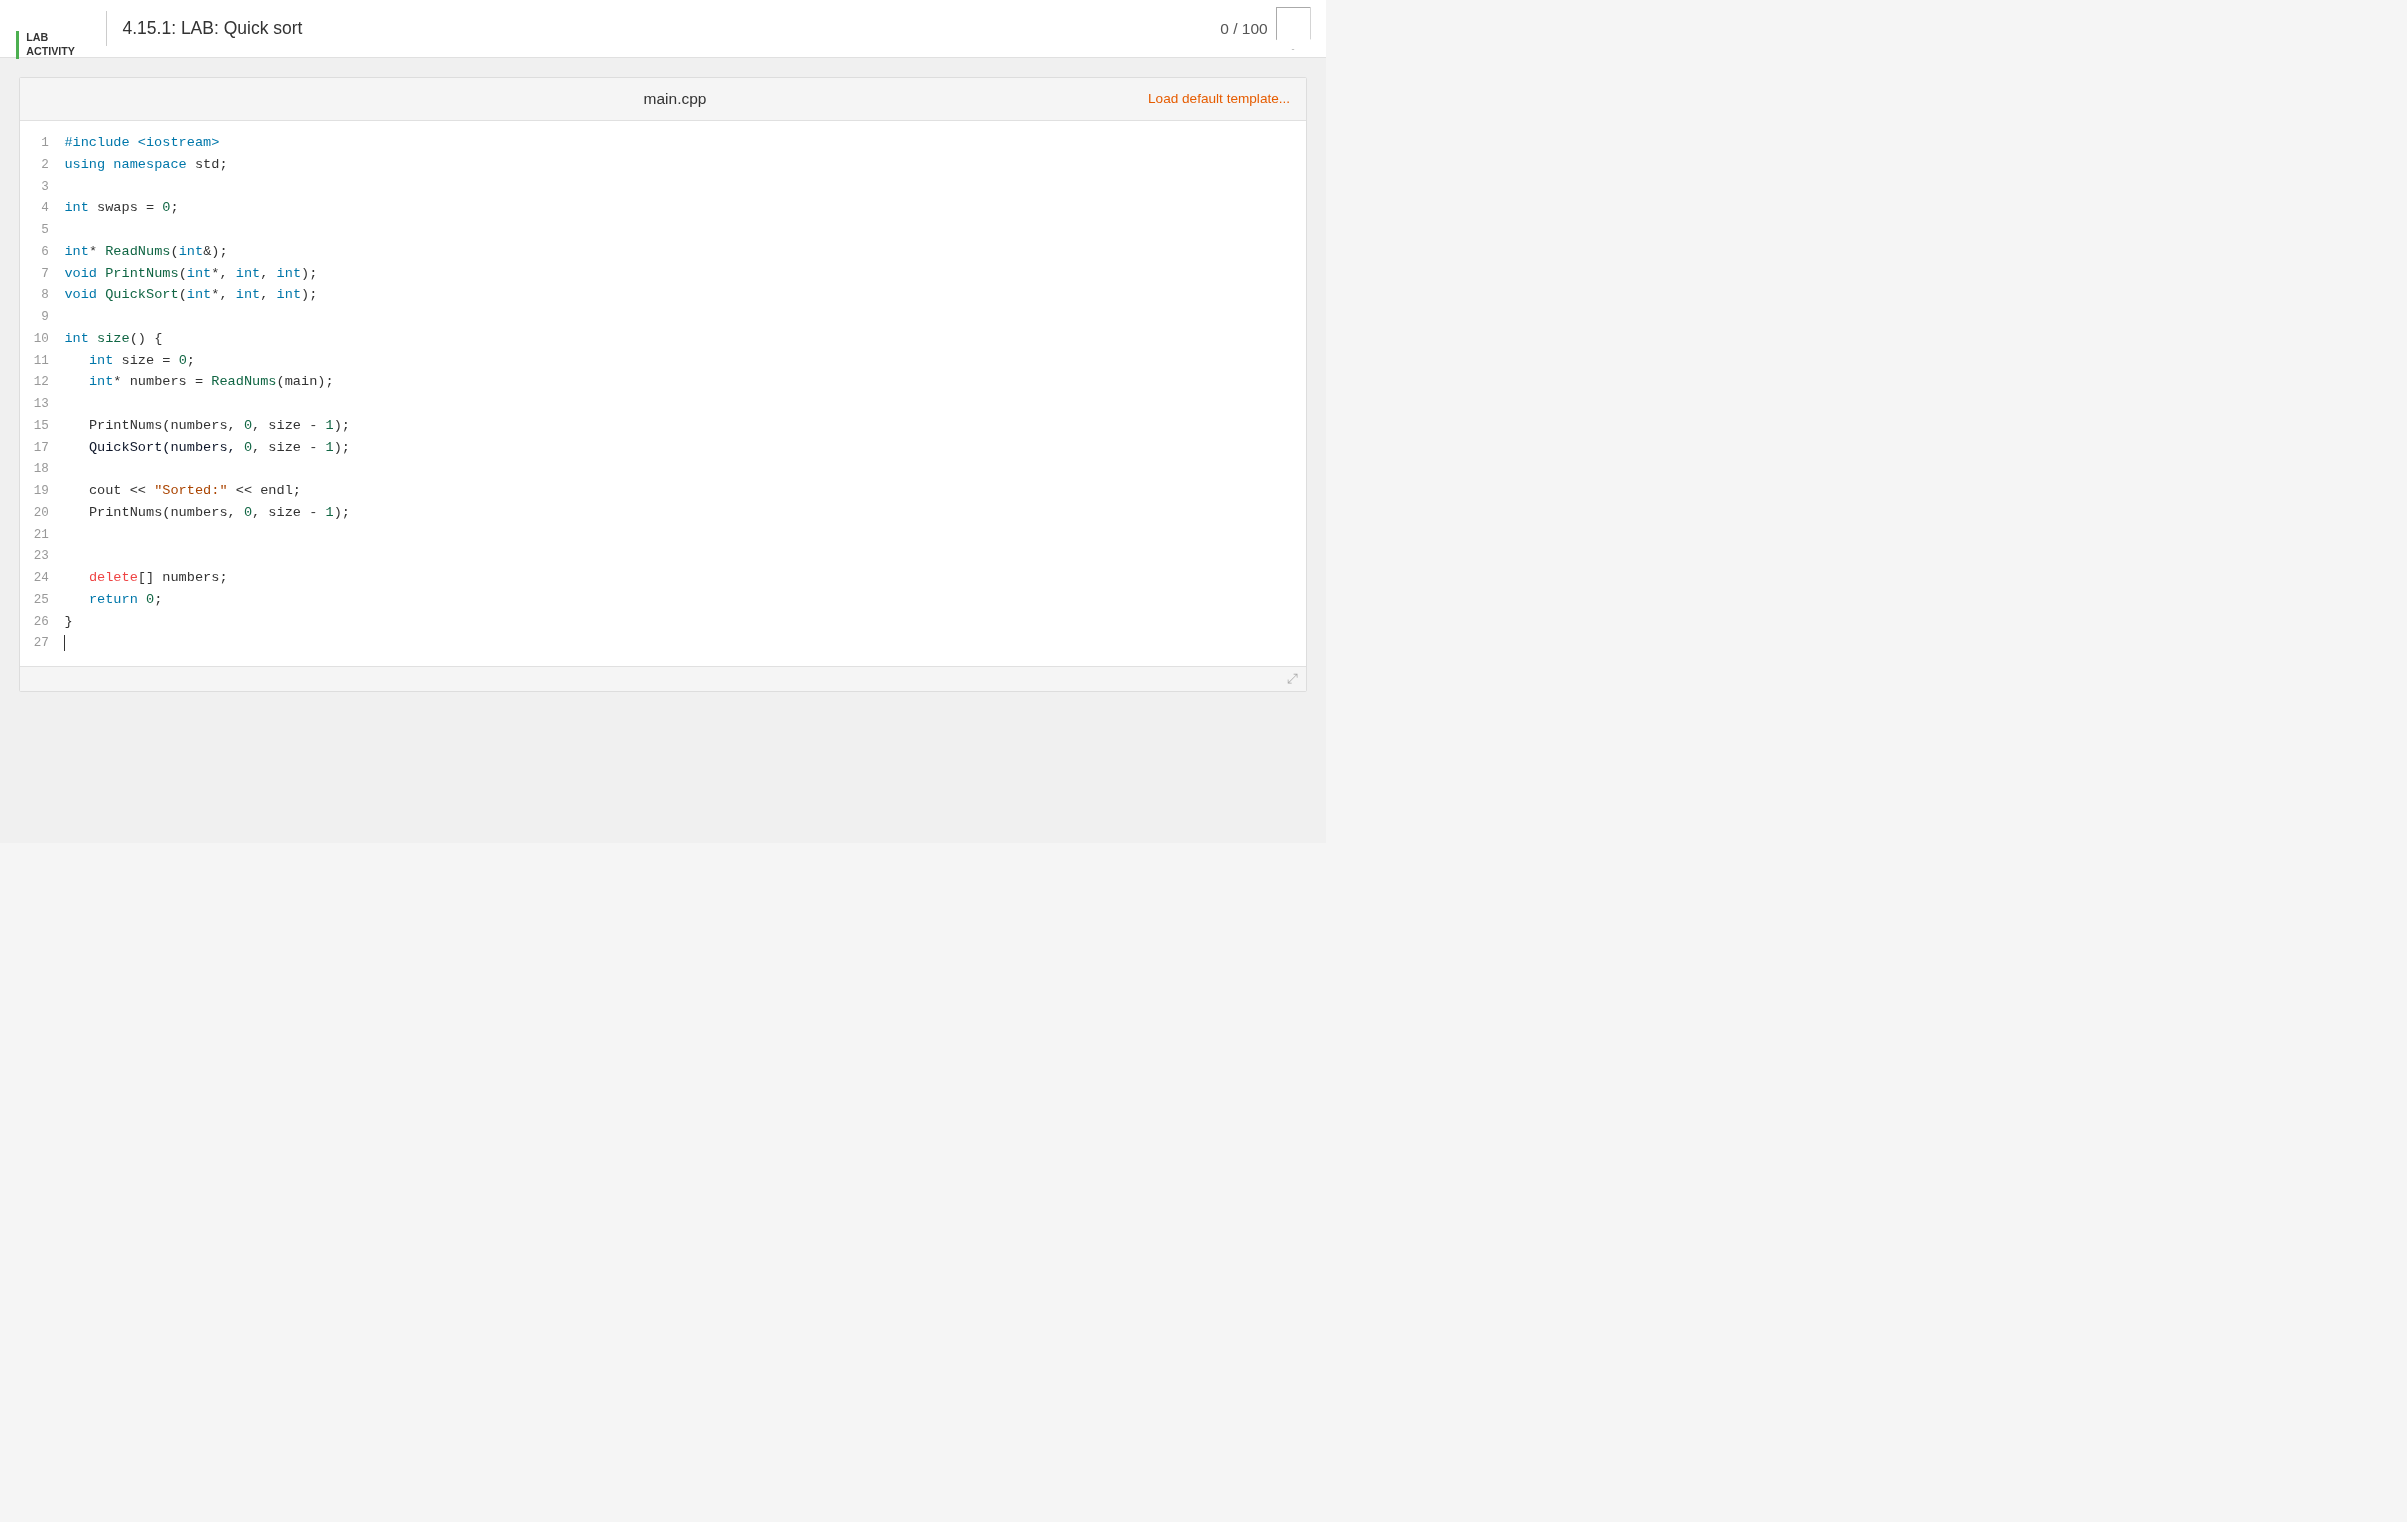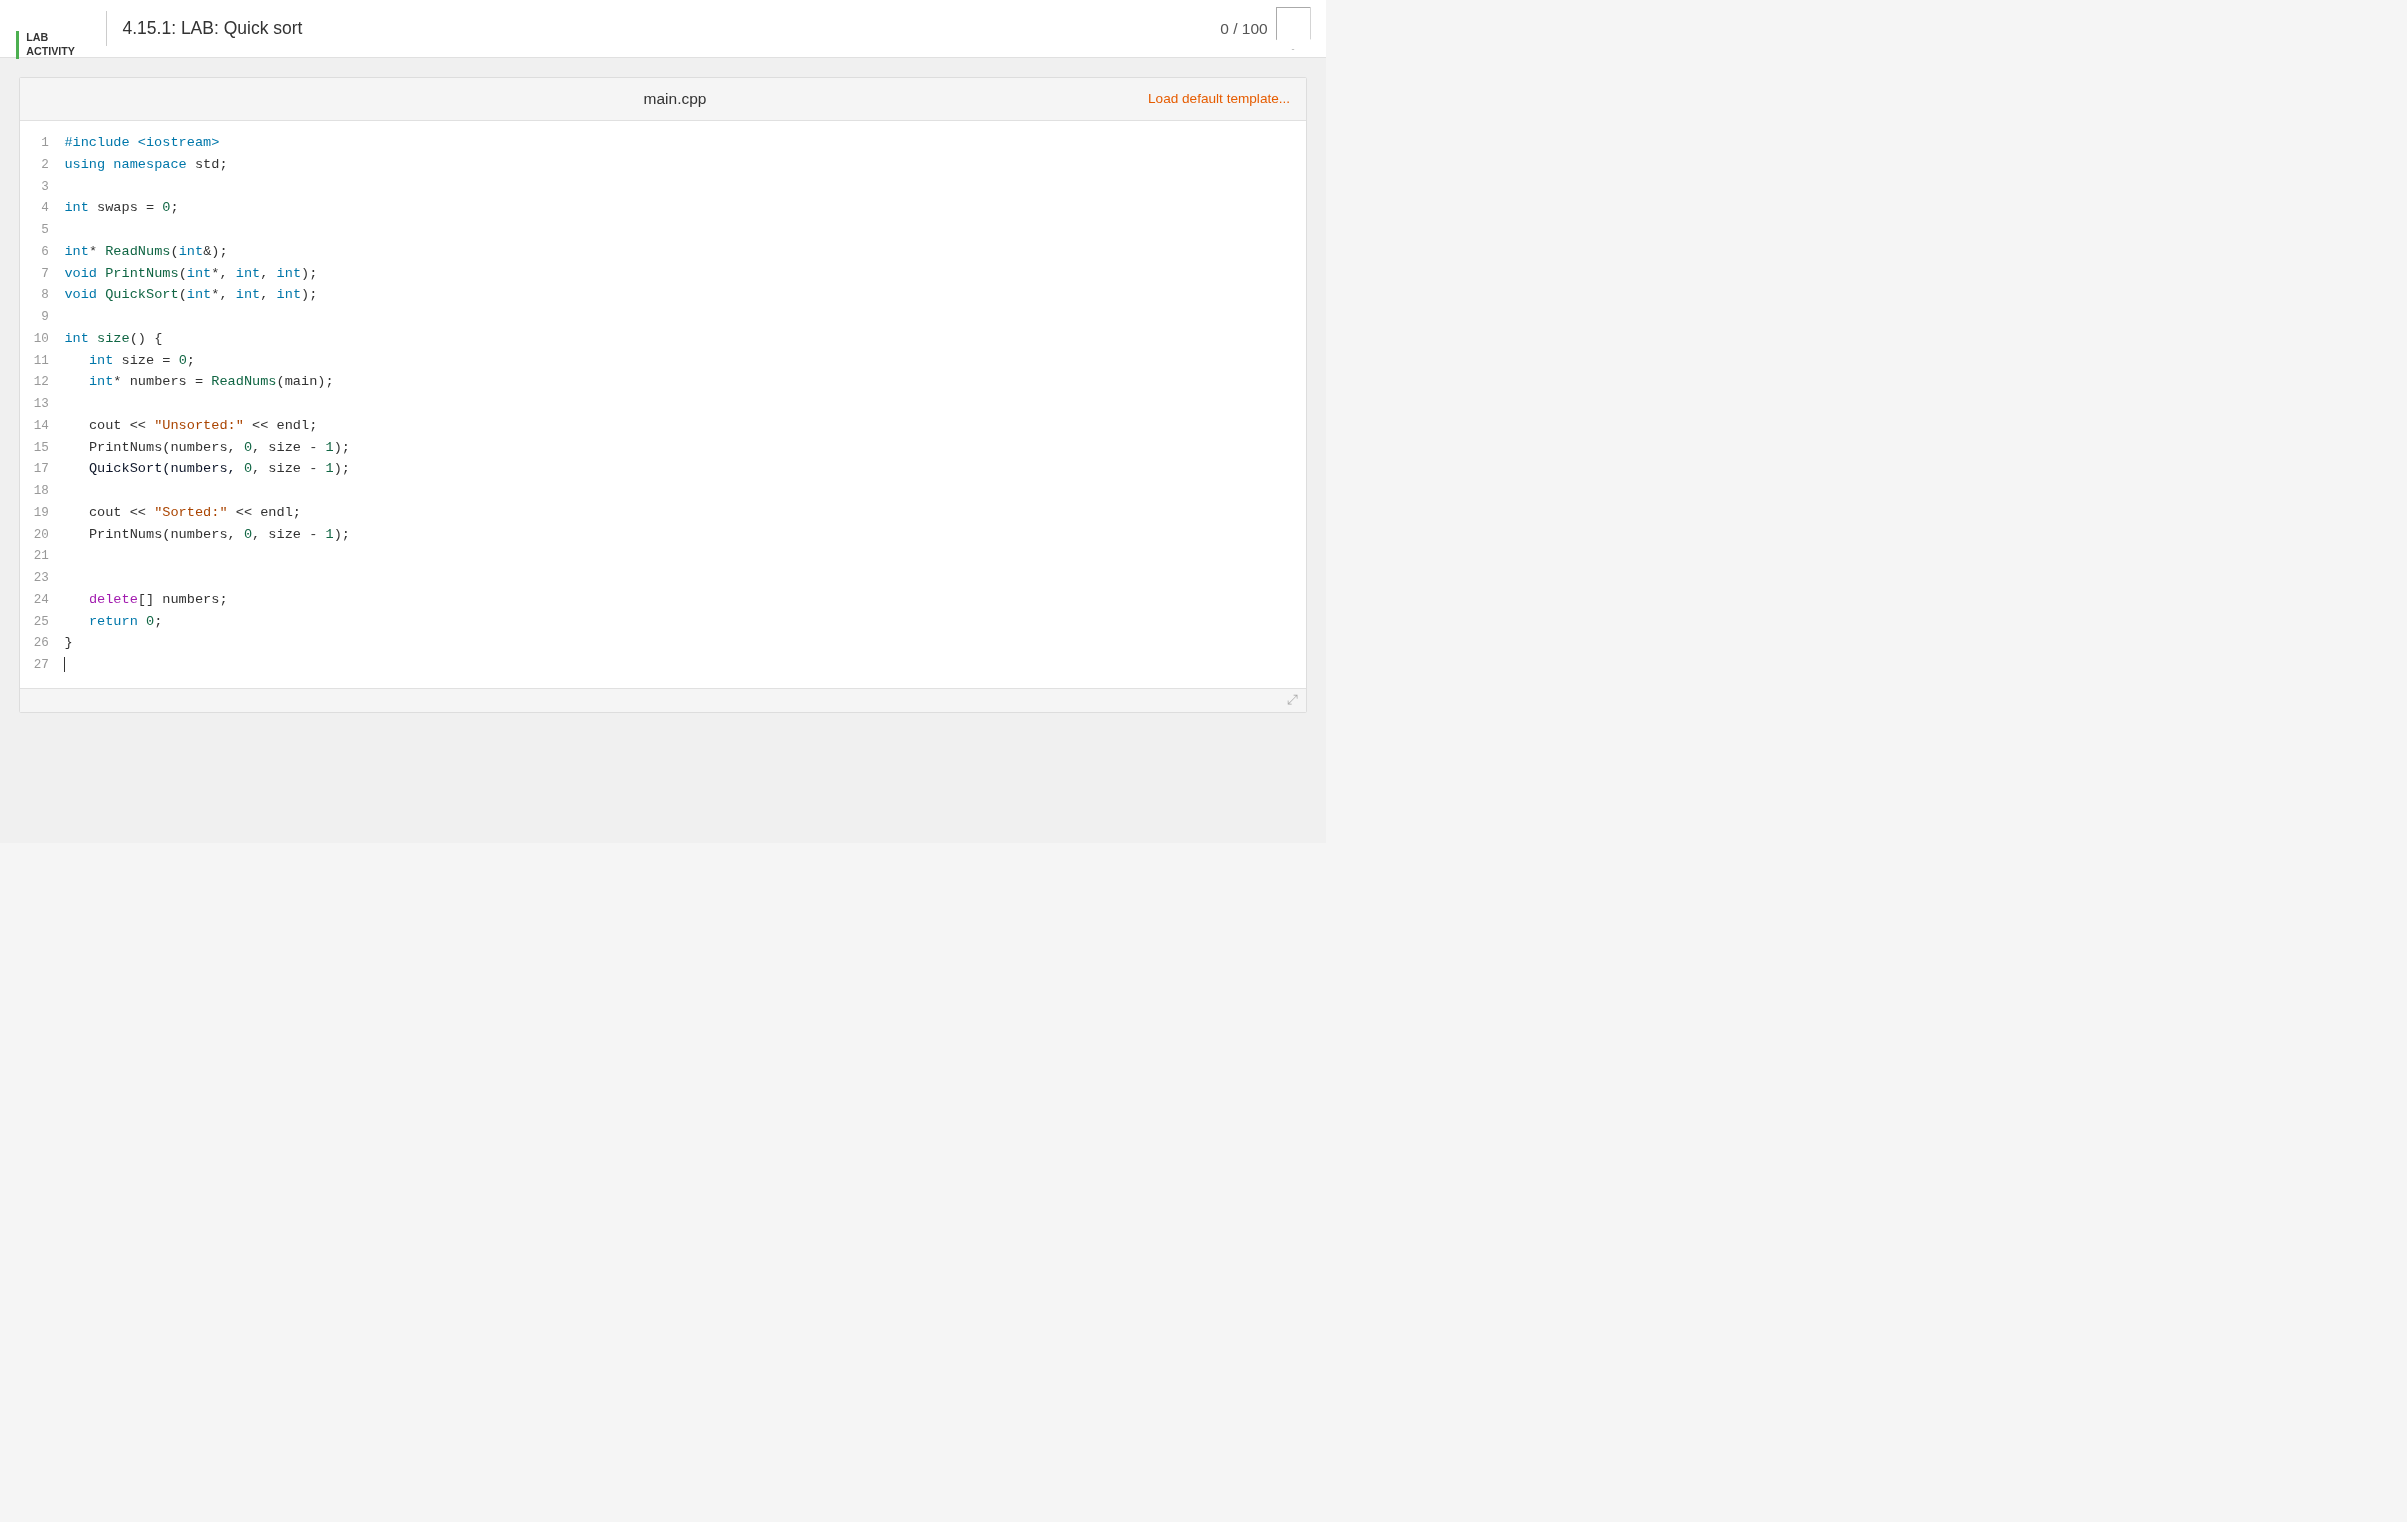--- a/index.html
+++ b/index.html
@@ -240,24 +240,20 @@
         </div>
         <div class="code-line">
           <span class="line-number">12</span>
           <span class="line-content"><span style="color: rgb(51, 51, 51);">   </span><span style="color: rgb(0, 119, 170);">int</span><span style="color: rgb(51, 51, 51);">* numbers = </span><span style="color: rgb(17, 102, 68);">ReadNums</span><span style="color: rgb(51, 51, 51);">(main);</span></span>
         </div>
         <div class="code-line">
           <span class="line-number">13</span>
           <span class="line-content">&nbsp;</span>
         </div>
         <div class="code-line">
-          <span class="line-number">14</span>
-          <span class="line-content"><span style="color: rgb(51, 51, 51);">   </span><span style="color: rgb(51, 51, 51);">cout &lt;&lt; </span><span style="color: rgb(170, 68, 0);">"Unsorted:"</span><span style="color: rgb(51, 51, 51);"> &lt;&lt; endl;</span></span>
-        </div>
-        <div class="code-line">
           <span class="line-number">15</span>
           <span class="line-content"><span style="color: rgb(51, 51, 51);">   </span><span style="color: rgb(51, 51, 51);">PrintNums(numbers, </span><span style="color: rgb(17, 102, 68);">0</span><span style="color: rgb(51, 51, 51);">, size - </span><span style="color: rgb(17, 102, 68);">1</span><span style="color: rgb(51, 51, 51);">);</span></span>
         </div>
         <div class="code-line">
           <span class="line-number">17</span>
           <span class="line-content"><span style="color: rgb(51, 51, 51);">   </span><span style="color: #0f172a;">QuickSort(numbers, </span><span style="color: rgb(17, 102, 68);">0</span><span style="color: rgb(51, 51, 51);">, size - </span><span style="color: rgb(17, 102, 68);">1</span><span style="color: rgb(51, 51, 51);">);</span></span>
         </div>
         <div class="code-line">
           <span class="line-number">18</span>
           <span class="line-content">&nbsp;</span>
@@ -273,21 +269,21 @@
         <div class="code-line">
           <span class="line-number">21</span>
           <span class="line-content">&nbsp;</span>
         </div>
         <div class="code-line">
           <span class="line-number">23</span>
           <span class="line-content">&nbsp;</span>
         </div>
         <div class="code-line">
           <span class="line-number">24</span>
-          <span class="line-content"><span style="color: rgb(51, 51, 51);">   </span><span style="color: #a21caf;">delete</span><span style="color: rgb(51, 51, 51);">[] numbers;</span></span>
+          <span class="line-content"><span style="color: rgb(51, 51, 51);">   </span><span style="color: #ef4444;">delete</span><span style="color: rgb(51, 51, 51);">[] numbers;</span></span>
         </div>
         <div class="code-line">
           <span class="line-number">25</span>
           <span class="line-content"><span style="color: rgb(51, 51, 51);">   </span><span style="color: rgb(0, 119, 170);">return</span><span style="color: rgb(51, 51, 51);"> </span><span style="color: rgb(17, 102, 68);">0</span><span style="color: rgb(51, 51, 51);">;</span></span>
         </div>
         <div class="code-line">
           <span class="line-number">26</span>
           <span class="line-content"><span style="color: rgb(51, 51, 51);">}</span></span>
         </div>
         <div class="code-line">

